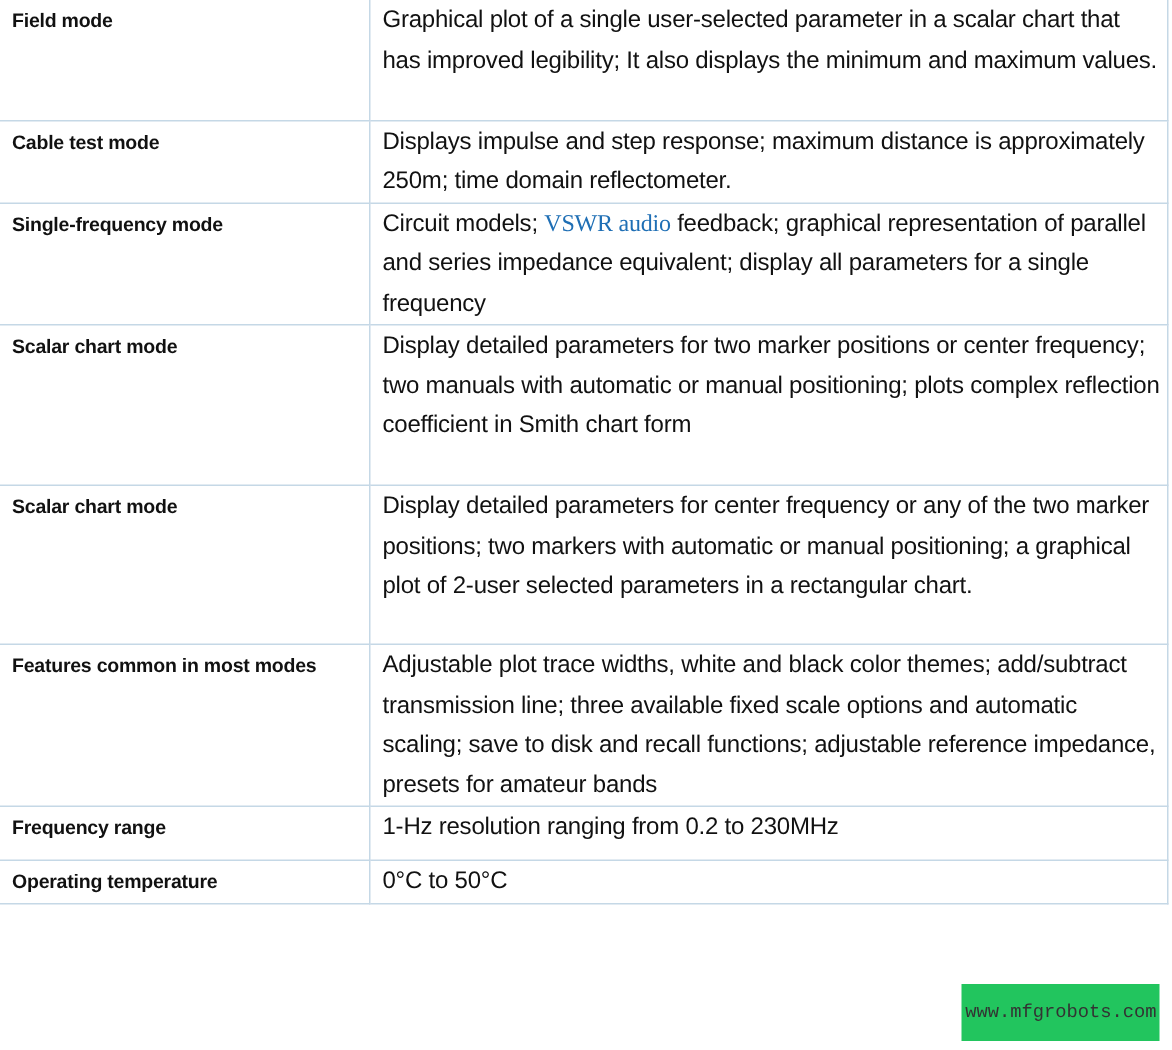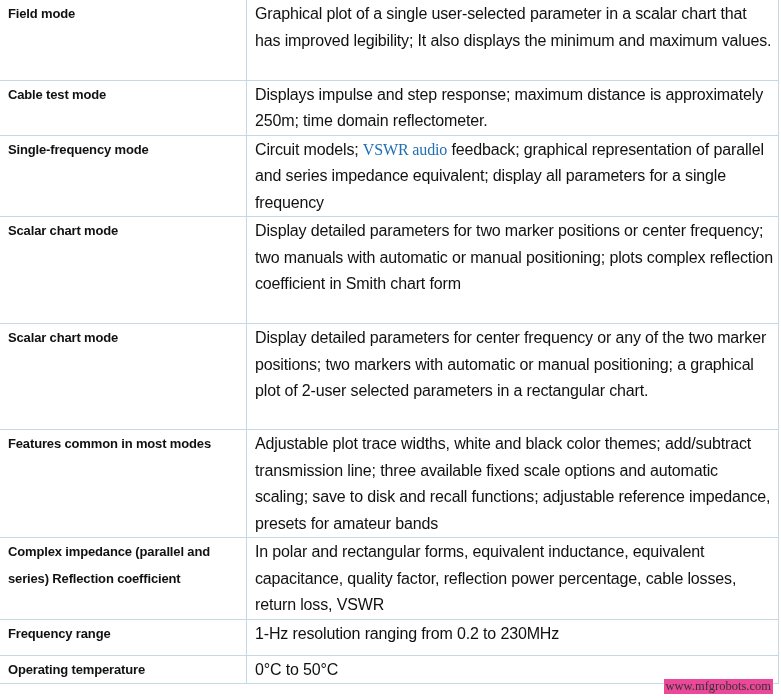--- a/index.html
+++ b/index.html
@@ -44,25 +44,25 @@
       padding-right: 4px;
     }
     .link {
       color: #1f6fb5;
       font-family: Liberation Serif, serif;
     }
     .watermark {
       position: absolute;
       right: 8px;
       bottom: 6px;
-      font-family: Liberation Serif, serif;
+      font-family: Liberation Mono, monospace;
       font-size: 12.5px;
       color: #333333;
-      background: #ec4899;
-      padding: 0 2px;
+      background: #22c55e;
+      padding: 12px 2px;
     }
   </style>
 </head>
 <body>
 
 <table class="spec">
   <tbody>
     <tr style="height:80px">
       <td class="label">Field mode</td>
       <td class="value">Graphical plot of a single user-selected parameter in a scalar chart that has improved legibility; It also displays the minimum and maximum values.</td>
@@ -80,24 +80,20 @@
       <td class="value">Display detailed parameters for two marker positions or center frequency; two manuals with automatic or manual positioning; plots complex reflection coefficient in Smith chart form</td>
     </tr>
     <tr style="height:106px">
       <td class="label">Scalar chart mode</td>
       <td class="value">Display detailed parameters for center frequency or any of the two marker positions; two markers with automatic or manual positioning; a graphical plot of 2-user selected parameters in a rectangular chart.</td>
     </tr>
     <tr style="height:108px">
       <td class="label">Features common in most modes</td>
       <td class="value">Adjustable plot trace widths, white and black color themes; add/subtract transmission line; three available fixed scale options and automatic scaling; save to disk and recall functions; adjustable reference impedance, presets for amateur bands</td>
     </tr>
-    <tr style="height:80px">
-      <td class="label">Complex impedance (parallel and series) Reflection coefficient</td>
-      <td class="value">In polar and rectangular forms, equivalent inductance, equivalent capacitance, quality factor, reflection power percentage, cable losses, return loss, VSWR</td>
-    </tr>
     <tr style="height:36px">
       <td class="label">Frequency range</td>
       <td class="value">1-Hz resolution ranging from 0.2 to 230MHz</td>
     </tr>
     <tr style="height:28px">
       <td class="label">Operating temperature</td>
       <td class="value">0°C to 50°C</td>
     </tr>
   </tbody>
 </table>

